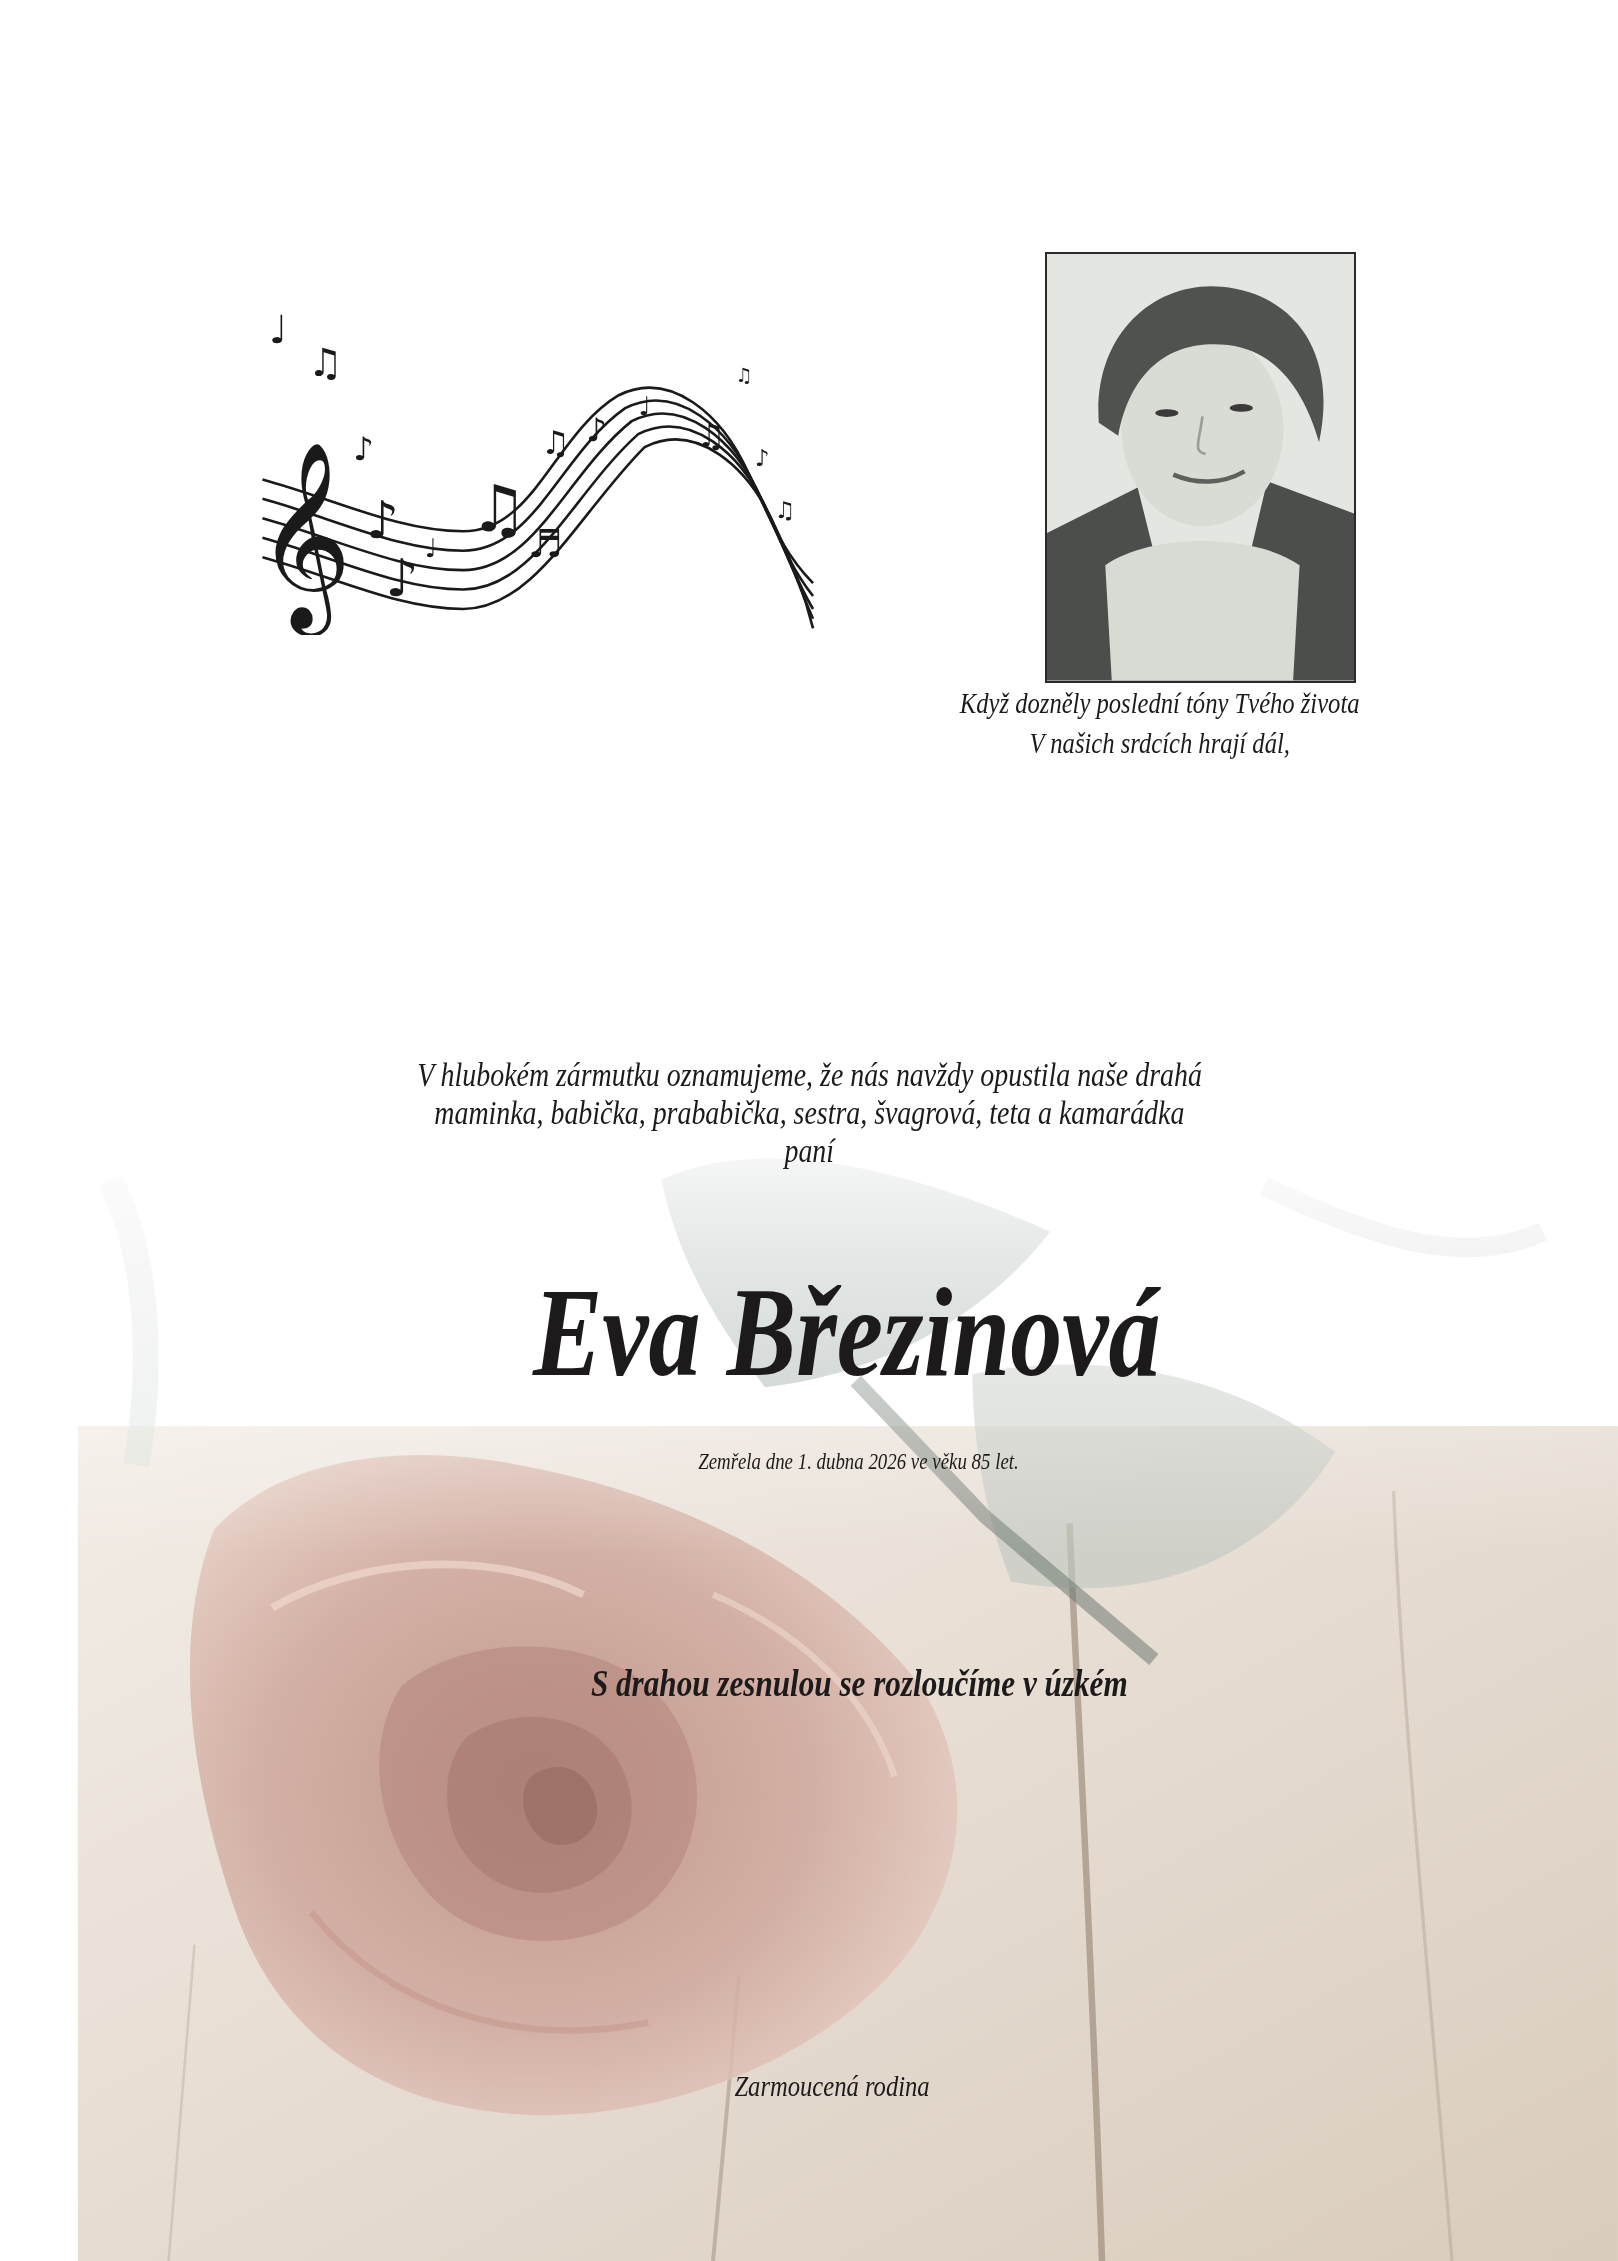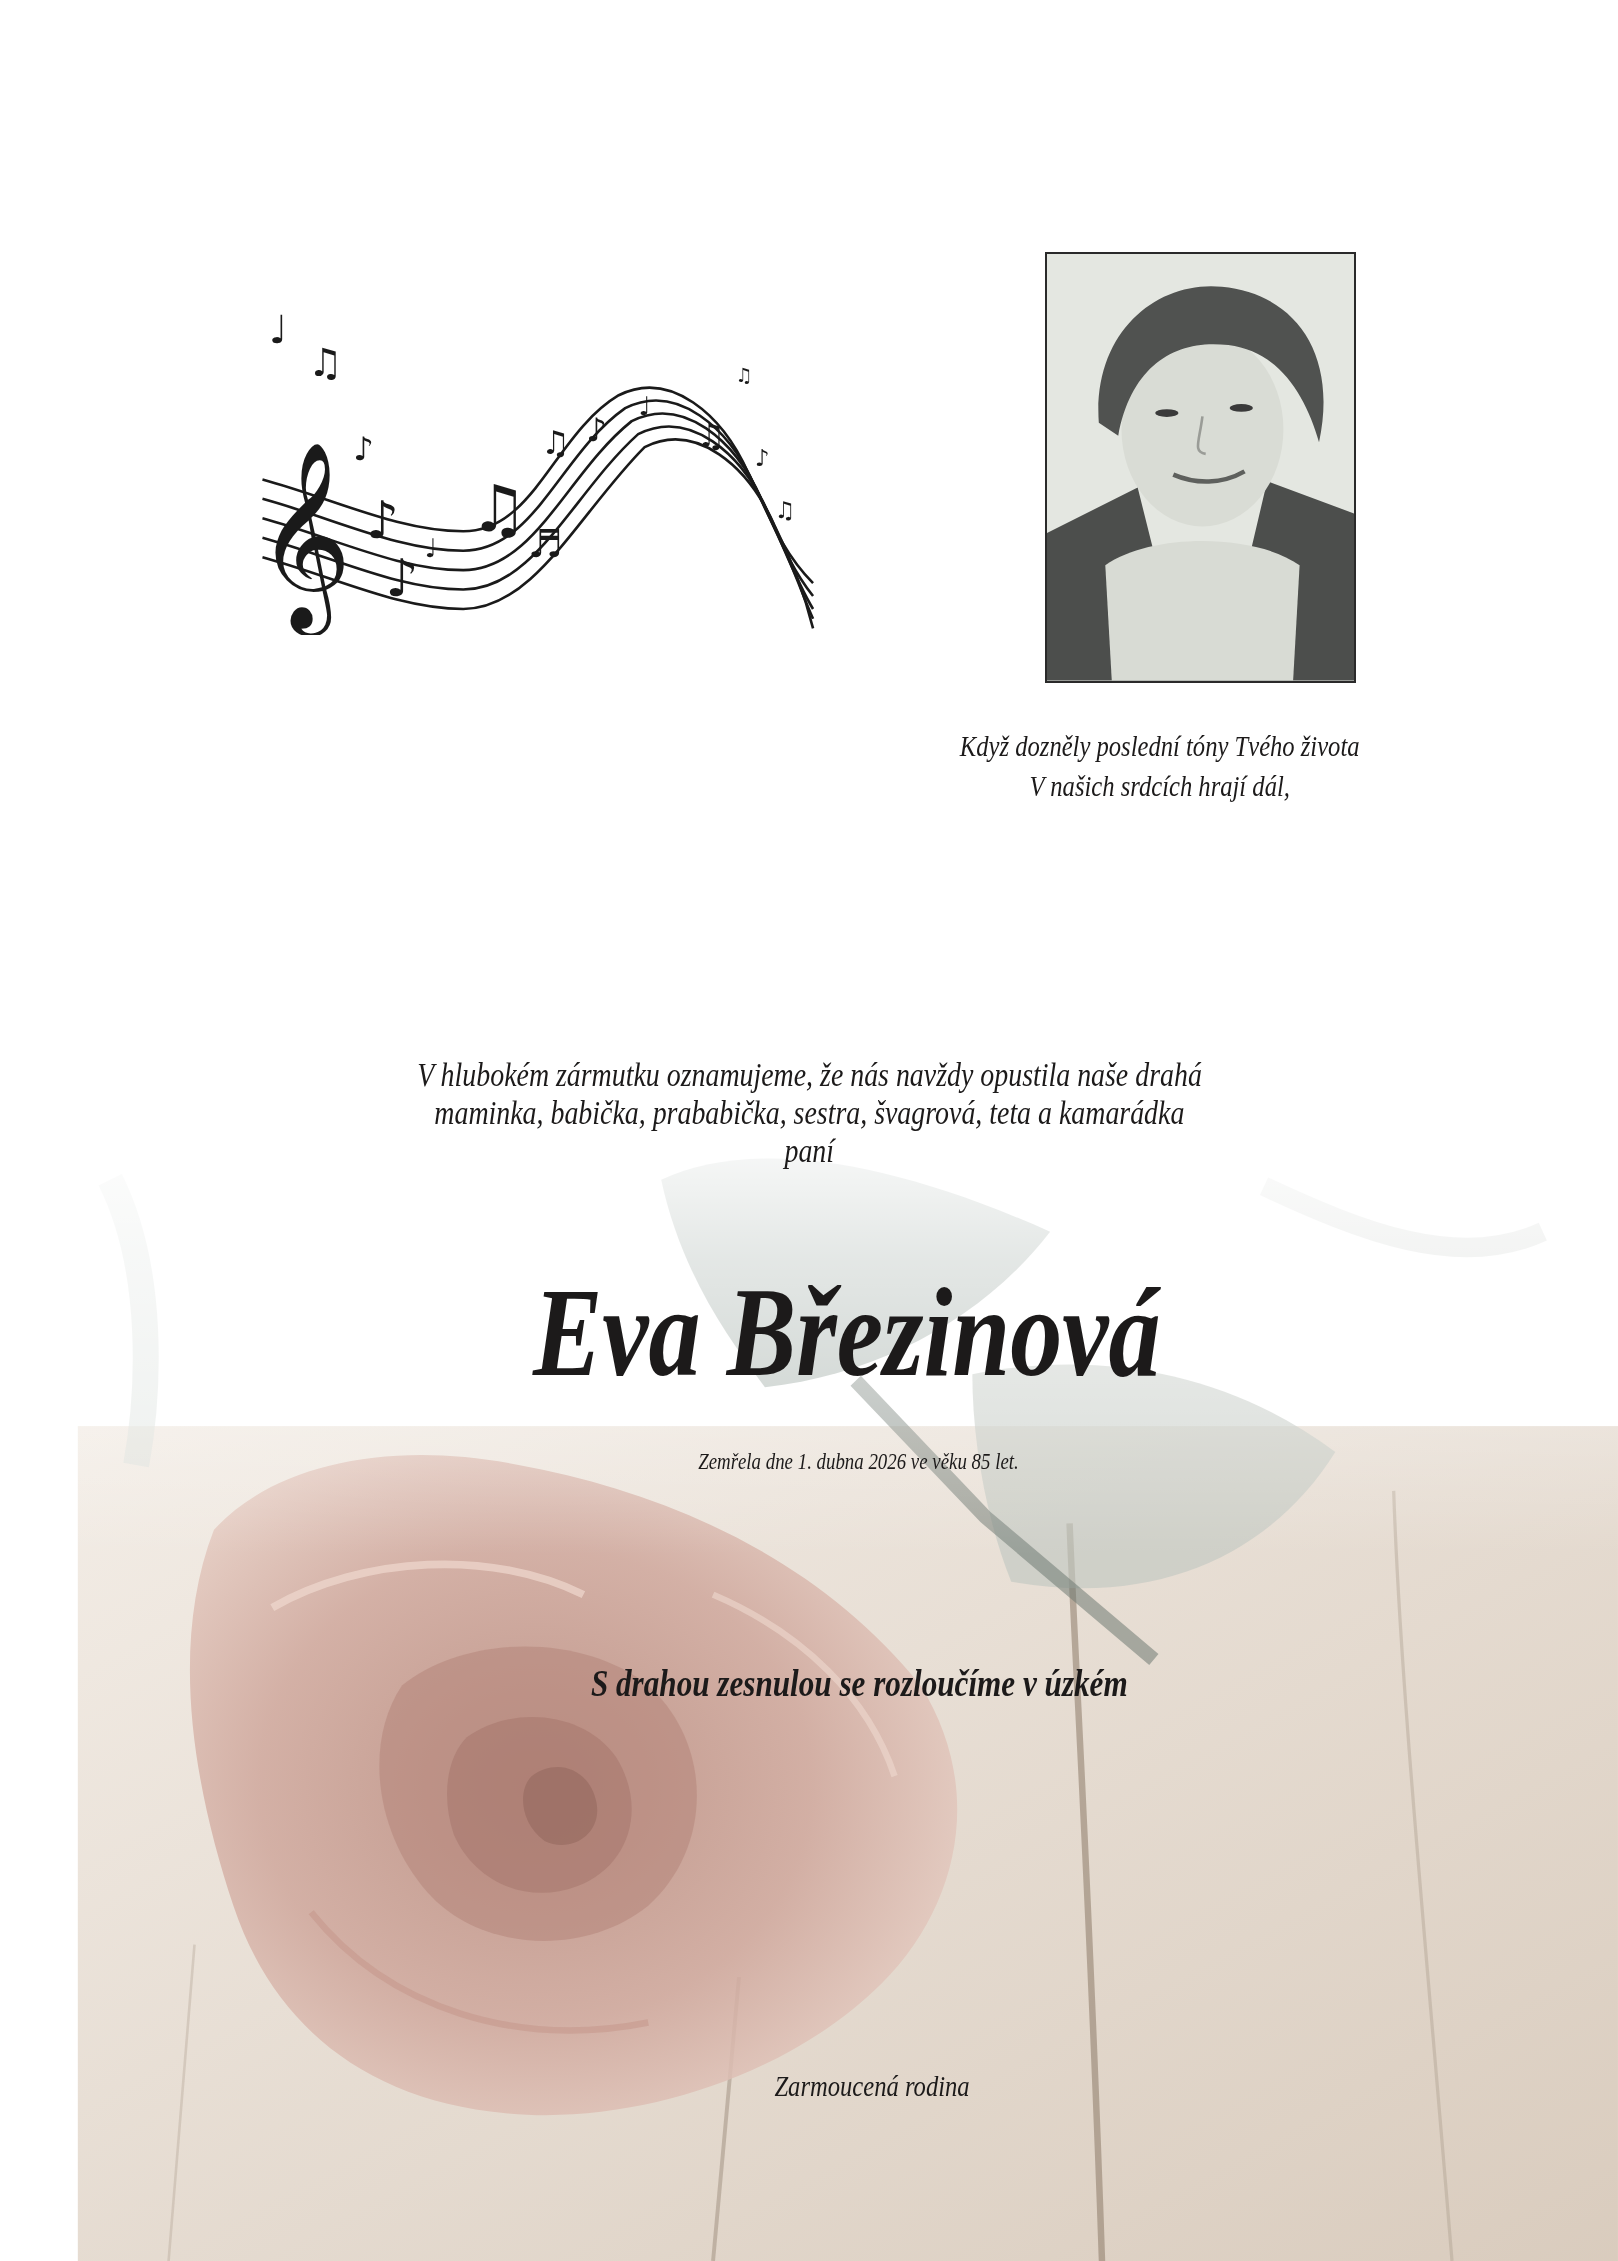--- a/index.html
+++ b/index.html
@@ -1,26 +1,26 @@
 <!DOCTYPE html>
 <html style="font-size:10.4px"><head>
 <meta charset="utf-8">
 <style>
   html, body { margin:0; padding:0; }
   body { width:1618px; height:2261px; position:relative; overflow:hidden; background:#ffffff; font-family:"Liberation Serif", serif; color:#1c1a1a; }
   .bg { position:absolute; left:0; top:1102px; width:1618px; height:1159px; }
   .layer { position:absolute; left:0; top:0; }
   .txt { position:absolute; text-align:center; font-style:italic; white-space:nowrap; }
   .cond { display:inline-block; transform:scaleX(0.82); transform-origin:center; }
-  .poem { left:900px; width:519px; top:726px; font-size:30px; line-height:40px; }
+  .poem { left:900px; width:519px; top:683px; font-size:30px; line-height:40px; }
   .intro { left:161px; width:1297px; top:1056px; font-size:34px; line-height:38px; }
   .name { left:198px; width:1297px; top:1261px; font-size:127px; font-weight:bold; line-height:143px;font-style:italic; }
   .died { left:340px; width:1037px; top:1442px; font-size:23px; line-height:39px; }
   .farewell { left:276px; width:1167px; top:1656px; font-size:38px; font-weight:bold; line-height:54px;text-decoration:underline; }
-  .sign { left:548px; width:648px; top:2068px; font-size:30px; line-height:36px; }
+  .sign { left:508px; width:648px; top:2068px; font-size:30px; line-height:36px; }
   .photo { position:absolute; left:1045px; top:252px; width:307px; height:427px; border:2.6px solid #2a2a2a; background:#e3e6df; overflow:hidden; }
   .music { position:absolute; left:256px; top:285px; width:570px; height:350px; }
 </style>
 </head>
 <body>
 
 <div class="bg">
   <svg class="layer" width="1618" height="1159" viewBox="0 0 2496 1788">
     <defs>
       <linearGradient id="fadeTop" x1="0" y1="0" x2="0" y2="1">

